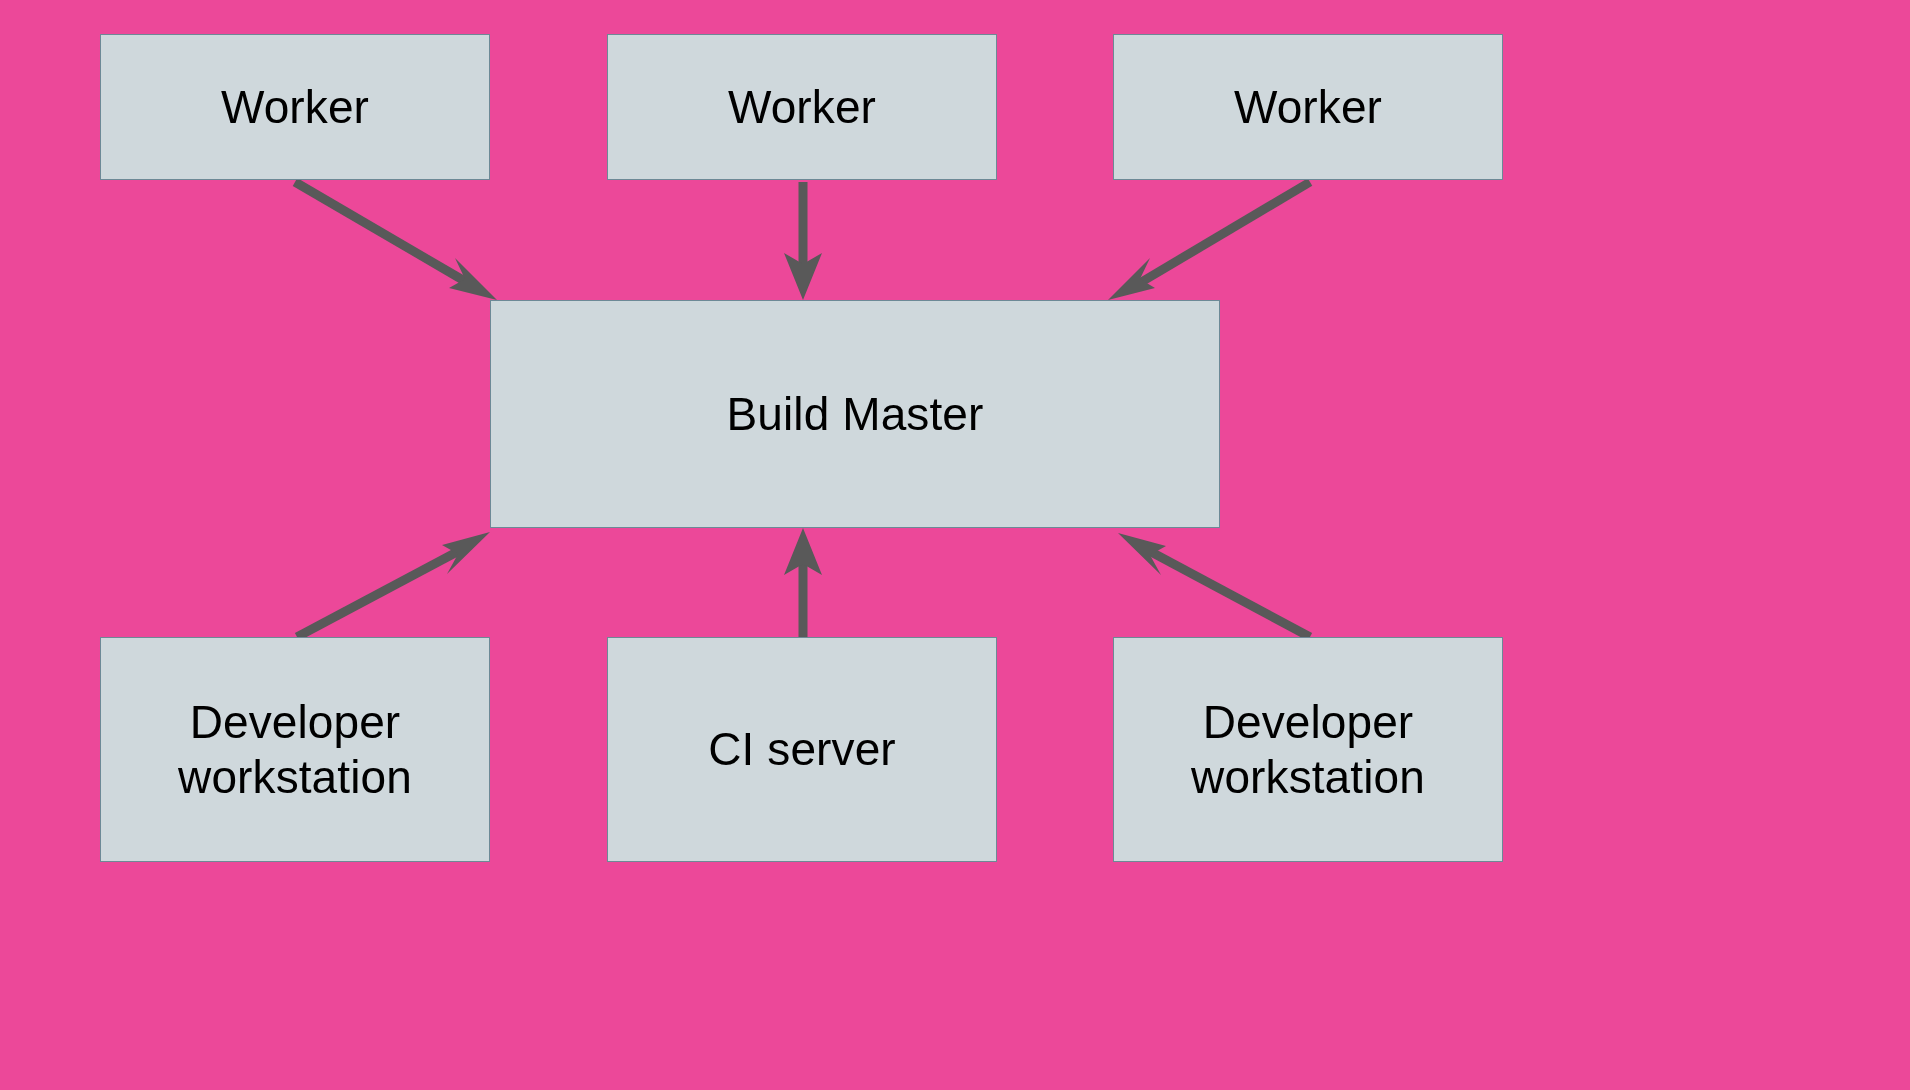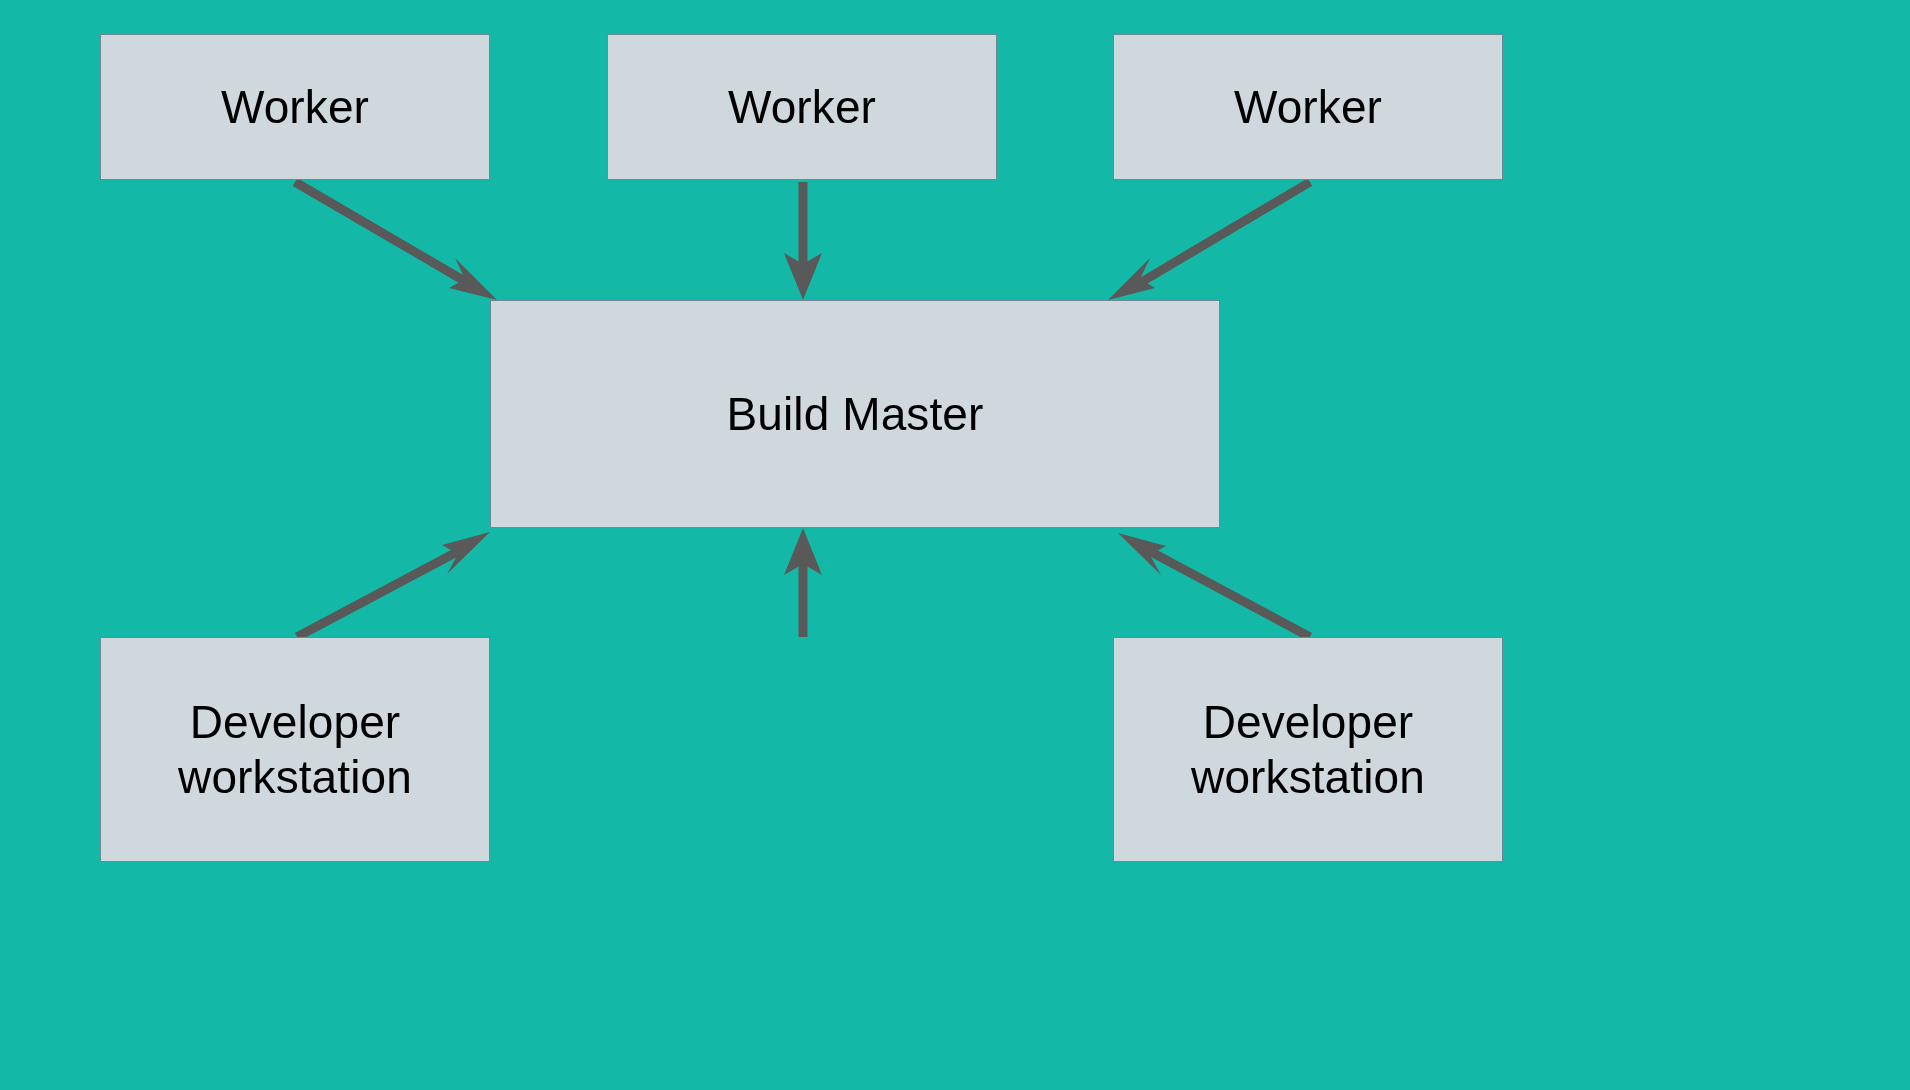--- a/index.html
+++ b/index.html
@@ -58,21 +58,21 @@
   
   #node-build-master { left: 490px; top: 300px; }
   
   #node-dev-ws-left  { left: 100px;  top: 637px; }
   #node-ci-server    { left: 607px;  top: 637px; }
   #node-dev-ws-right { left: 1113px; top: 637px; }
 </style>
 </head>
 <body style="background: rgb(255, 255, 255);">
 
-<div id="stage" style="background: #14b8a6;">
+<div id="stage" style="background: #ec4899;">
 
   <svg id="edges" viewBox="0 0 1910 1090" width="1910" height="1090" xmlns="http://www.w3.org/2000/svg">
 
     <g>
       <line x1="295" y1="182" x2="480" y2="290" stroke="#595959" stroke-width="9" stroke-linecap="butt"></line>
       <path d="M 497 300 L 449 288 L 465 279 L 455 258 Z" fill="#595959"></path>
     </g>
 
     <g>
       <line x1="803" y1="182" x2="803" y2="272" stroke="#595959" stroke-width="9" stroke-linecap="butt"></line>
@@ -114,19 +114,22 @@
 
   <div class="node node-master" id="node-build-master" style="background: rgb(207, 216, 220); border-color: rgb(109, 137, 150);">
     <span class="node-label" style="color: rgb(0, 0, 0);">Build Master</span>
   </div>
 
   <div class="node node-bottom" id="node-dev-ws-left" style="background: rgb(207, 216, 220); border-color: rgb(109, 137, 150);">
     <span class="node-label" style="color: rgb(0, 0, 0);">Developer
 workstation</span>
   </div>
 
+  <div class="node node-bottom" id="node-ci-server" style="background: rgb(207, 216, 220); border-color: rgb(109, 137, 150);">
+    <span class="node-label" style="color: rgb(0, 0, 0);">CI server</span>
+  </div>
 
   <div class="node node-bottom" id="node-dev-ws-right" style="background: rgb(207, 216, 220); border-color: rgb(109, 137, 150);">
     <span class="node-label" style="color: rgb(0, 0, 0);">Developer
 workstation</span>
   </div>
 
 </div>
 
 </body></html>

